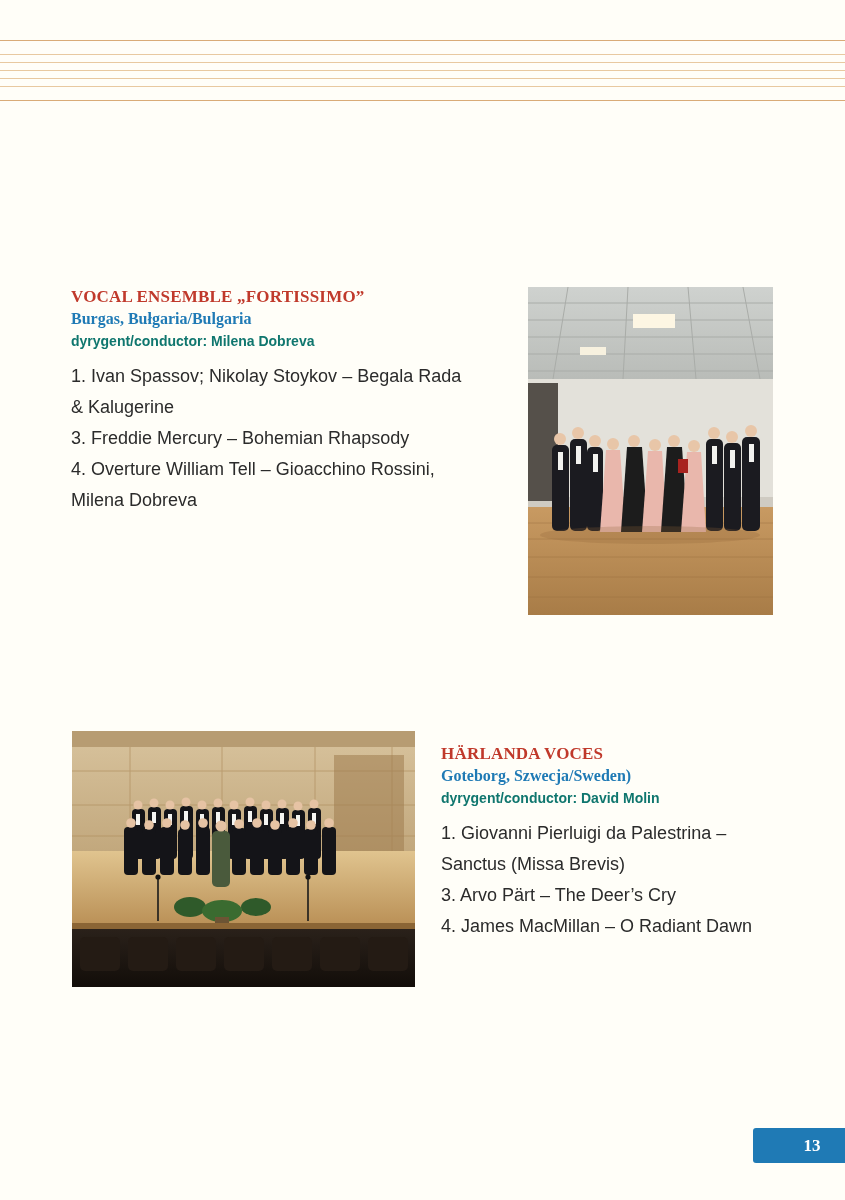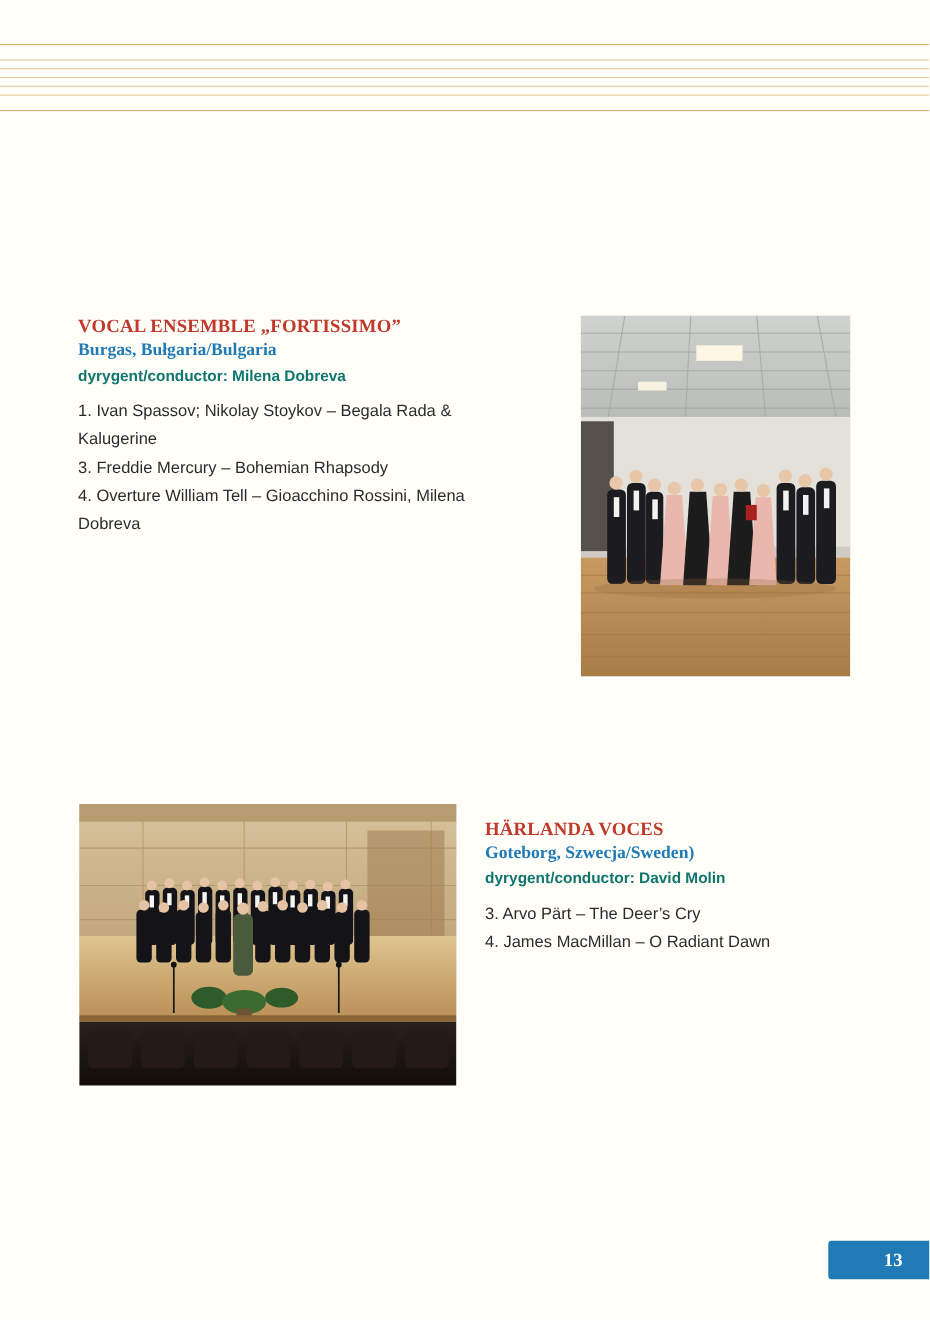--- a/index.html
+++ b/index.html
@@ -61,21 +61,21 @@
   }
   .entry-conductor {
     font-family: "Liberation Sans", sans-serif;
     font-weight: bold;
     font-size: 14px;
     color: #0f766e;
     margin: 0 0 12px 0;
   }
   .entry-program {
     font-family: "Liberation Sans", sans-serif;
-    font-size: 15px;
+    font-size: 18px;
     color: #2b2b2b;
     line-height: 1.72;
     margin: 0;
   }
   .entry-program div {
     margin: 0;
   }
 
   
   #entry-fortissimo {
@@ -250,20 +250,21 @@
 
     <ellipse cx="122" cy="248" rx="110" ry="9" fill="#8e6536" opacity="0.25"></ellipse>
   </svg>
 </div>
 
 <div class="entry" id="entry-harlanda">
   <h2 class="entry-title">HÄRLANDA VOCES</h2>
   <h3 class="entry-location"> Goteborg, Szwecja/Sweden)</h3>
   <div class="entry-conductor">dyrygent/conductor: David Molin</div>
   <div class="entry-program">
+    <div>1. Giovanni Pierluigi da Palestrina – Sanctus (Missa Brevis)</div>
     <div>3. Arvo Pärt – The Deer’s Cry</div>
     <div>4. James MacMillan – O Radiant Dawn</div>
   </div>
 </div>
 
 <div class="photo" id="photo-harlanda">
   <svg width="343" height="256" viewBox="0 0 343 256" xmlns="http://www.w3.org/2000/svg">
     <defs>
       <linearGradient id="wall2" x1="0" y1="0" x2="0" y2="1">
         <stop offset="0%" stop-color="#d8c39d"></stop>

